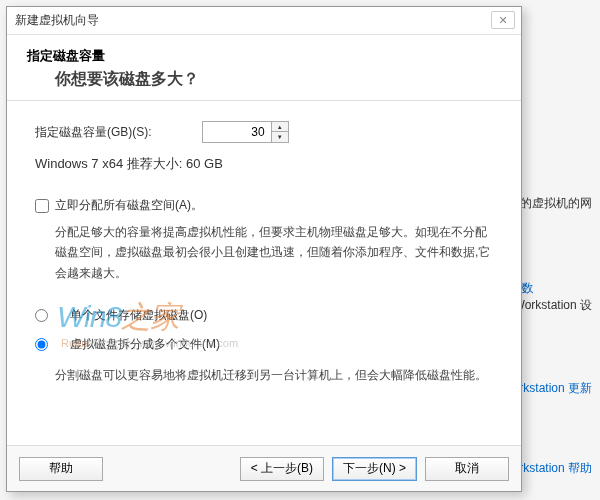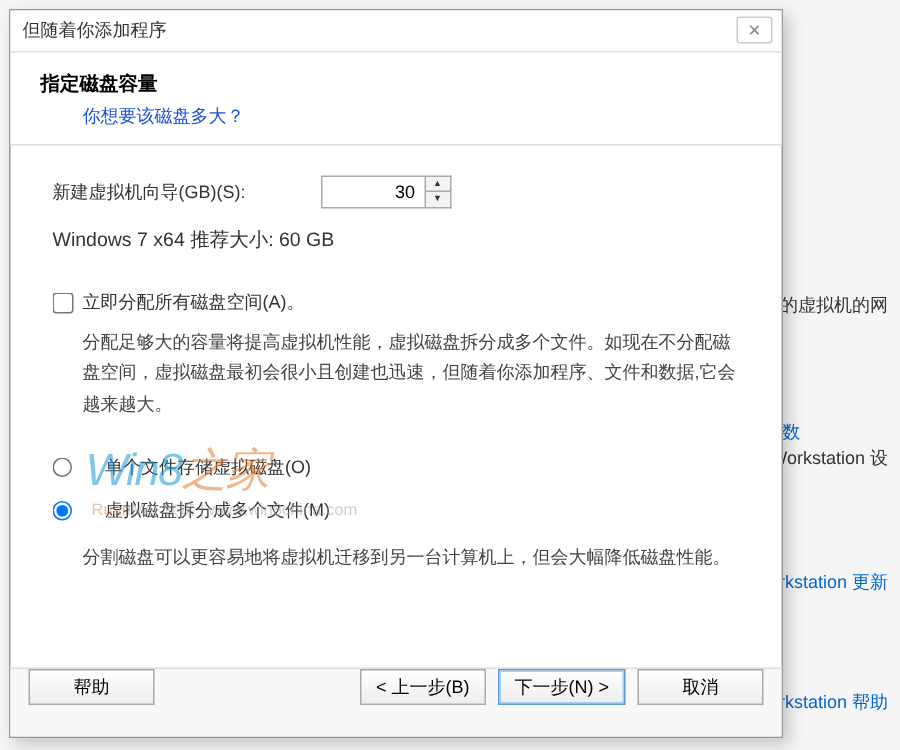--- a/index.html
+++ b/index.html
@@ -60,21 +60,21 @@
     color: #888;
     font-size: 11px;
     cursor: pointer;
   }
   .header {
     padding: 12px 20px 10px 20px;
     border-bottom: 1px solid #ddd;
     background: #fff;
   }
   .header .title { font-weight: bold; font-size: 13px; color: #000; }
-  .header .subtitle { font-size: 12px; color: #1d4ed8; margin-top: 4px; padding-left: 28px; }
+  .header .subtitle { font-size: 16px; color: #404040; margin-top: 4px; padding-left: 28px; font-weight: bold; }
   .content {
     flex: 1;
     padding: 20px 28px 10px 28px;
     color: #333;
     position: relative;
   }
   .row-size {
     display: flex;
     align-items: center;
     gap: 10px;
@@ -143,21 +143,21 @@
     z-index: 5;
   }
   .wm-main { font-size: 30px; font-weight: 500; font-style: italic; color: #1596d6; letter-spacing: -1px; }
   .wm-main .hi { color: #e77d2f; }
   .wm-sub { font-size: 11px; color: #a8a8a8; margin-top: -2px; margin-left: 4px; }
   .wm-sub .r { color: #d89060; text-align: right; }
   .footer {
     height: 46px;
     border-top: 1px solid #ddd;
     display: flex;
-    align-items: flex-start;
+    align-items: center;
     padding: 0 12px;
     gap: 8px;
     background: #f8f8f8;
   }
   .footer .spacer { flex: 1; }
   .btn {
     min-width: 84px;
     height: 24px;
     border: 1px solid #aaa;
     background: linear-gradient(#fff,#eee);
@@ -183,51 +183,51 @@
 <div class="bg-links bg2">
   <div>on 参数</div>
   <div class="t">are Workstation 设</div>
 </div>
 <div class="bg-links bg3 t">Workstation 更新</div>
 <div class="bg-links bg4 t">Workstation 帮助</div>
 
 <div class="dialog">
 
   <div class="titlebar">
-    <span class="titlebar-text">但随着你添加程序</span>
+    <span class="titlebar-text">新建虚拟机向导</span>
     <div class="close-btn">
       <span>✕</span>
     </div>
   </div>
 
   <div class="header">
     <div class="title">指定磁盘容量</div>
     <div class="subtitle">你想要该磁盘多大？</div>
   </div>
 
   <div class="content">
 
     <div class="row-size">
-      <label>新建虚拟机向导(GB)(S):</label>
+      <label>指定磁盘容量(GB)(S):</label>
       <div class="spinner">
         <input type="text" value="30" style="">
         <div class="arrows">
           <div>▲</div>
           <div>▼</div>
         </div>
       </div>
     </div>
 
     <div class="rec">Windows 7 x64 推荐大小: 60 GB</div>
 
     <div class="checkrow">
       <input type="checkbox" style="">
       <label>立即分配所有磁盘空间(A)。</label>
     </div>
-    <div class="desc">分配足够大的容量将提高虚拟机性能，虚拟磁盘拆分成多个文件。如现在不分配磁盘空间，虚拟磁盘最初会很小且创建也迅速，但随着你添加程序、文件和数据,它会越来越大。</div>
+    <div class="desc">分配足够大的容量将提高虚拟机性能，但要求主机物理磁盘足够大。如现在不分配磁盘空间，虚拟磁盘最初会很小且创建也迅速，但随着你添加程序、文件和数据,它会越来越大。</div>
 
     <div class="radiorow">
       <input type="radio" name="split" style="">
       <label>单个文件存储虚拟磁盘(O)</label>
     </div>
     <div class="radiorow">
       <input type="radio" name="split" checked="" style="">
       <label>虚拟磁盘拆分成多个文件(M)</label>
     </div>
     <div class="desc">分割磁盘可以更容易地将虚拟机迁移到另一台计算机上，但会大幅降低磁盘性能。</div>

